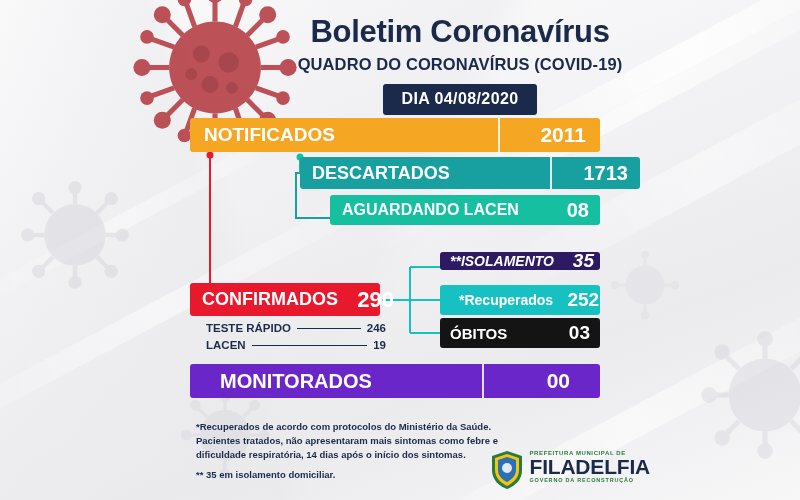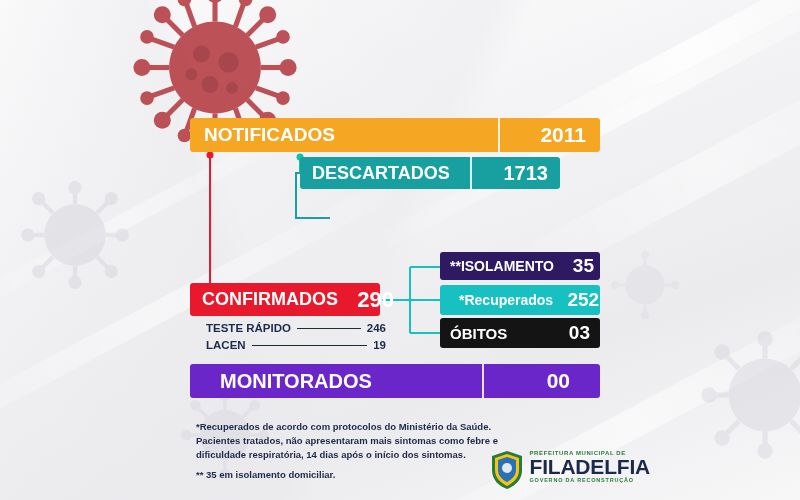--- a/index.html
+++ b/index.html
@@ -110,21 +110,21 @@
   
   .bar-notificados {
     top: 118px; left: 190px; width: 410px; height: 34px;
     background: #f5a623;
     padding: 0 14px;
     font-size: 19px;
   }
   .bar-notificados .val { min-width: 76px; font-size: 21px; }
 
   .bar-descartados {
-    top: 157px; left: 300px; width: 260px; height: 32px;
+    top: 157px; left: 300px; width: 340px; height: 32px;
     background: #18a0a0;
     padding: 0 12px;
     font-size: 18px;
     justify-content: center;
   }
   .bar-descartados .val { min-width: 66px; font-size: 20px; }
 
   .bar-lacen {
     top: 195px; left: 330px; width: 270px; height: 30px;
     background: #15bfa0;
@@ -135,24 +135,25 @@
 
   .bar-confirmados {
     top: 283px; left: 190px; width: 190px; height: 33px;
     background: #e8192c;
     padding: 0 12px;
     font-size: 18px;
   }
   .bar-confirmados .val { min-width: 56px; font-size: 22px; }
 
   .bar-isolamento {
-    top: 252px; left: 440px; width: 160px; height: 28px;
+    top: 252px; left: 440px; width: 160px; height: 18px;
     background: #2e1a63;
     padding: 0 10px;
     font-size: 14px;
+    font-style: italic;
   }
   .bar-isolamento .val { min-width: 40px; font-size: 19px; }
 
   .bar-recuperados {
     top: 285px; left: 440px; width: 160px; height: 30px;
     background: #17c1c1;
     padding: 0 19px;
     font-size: 14px;
   }
   .bar-recuperados .val { min-width: 46px; font-size: 19px; }
@@ -364,20 +365,25 @@
         <line x1="22" y1="50" x2="8" y2="50"></line>
           <line x1="78" y1="50" x2="92" y2="50"></line>
       </g>
       <circle cx="50" cy="7" r="6"></circle>
         <circle cx="50" cy="93" r="6"></circle>
       <circle cx="7" cy="50" r="6"></circle>
         <circle cx="93" cy="50" r="6"></circle>
     </g>
   </svg>
 
+  <div class="header">
+    <div class="title">Boletim Coronavírus</div>
+    <div class="subtitle">QUADRO DO CORONAVÍRUS (COVID-19)</div>
+    <div class="date-pill">DIA 04/08/2020</div>
+  </div>
 
   <svg class="connectors">
 
     <path d="M210,152 L210,283" stroke="#e8192c" stroke-width="2" fill="none"></path>
     <circle cx="210" cy="155" r="3.5" fill="#e8192c"></circle>
 
     <path d="M300,173 L300,173 L296,173 L296,218 L330,218" stroke="#18a0a0" stroke-width="2" fill="none"></path>
     <path d="M296,173 L300,173" stroke="#18a0a0" stroke-width="2" fill="none"></path>
     <circle cx="300" cy="157" r="3.5" fill="#15bfa0"></circle>
     <path d="M300,160 L300,173" stroke="#15bfa0" stroke-width="2" fill="none"></path>
@@ -394,20 +400,25 @@
     <span class="sep"></span>
     <span class="val">2011</span>
   </div>
 
   <div class="bar bar-descartados">
     <span class="lbl">DESCARTADOS</span>
     <span class="sep"></span>
     <span class="val">1713</span>
   </div>
 
+  <div class="bar bar-lacen">
+    <span class="lbl">AGUARDANDO LACEN</span>
+    <span class="sep"></span>
+    <span class="val">08</span>
+  </div>
 
   <div class="bar bar-confirmados">
     <span class="lbl">CONFIRMADOS</span>
     <span class="val">290</span>
   </div>
 
   <div class="bar bar-isolamento">
     <span class="lbl">**ISOLAMENTO</span>
     <span class="val">35</span>
   </div>

